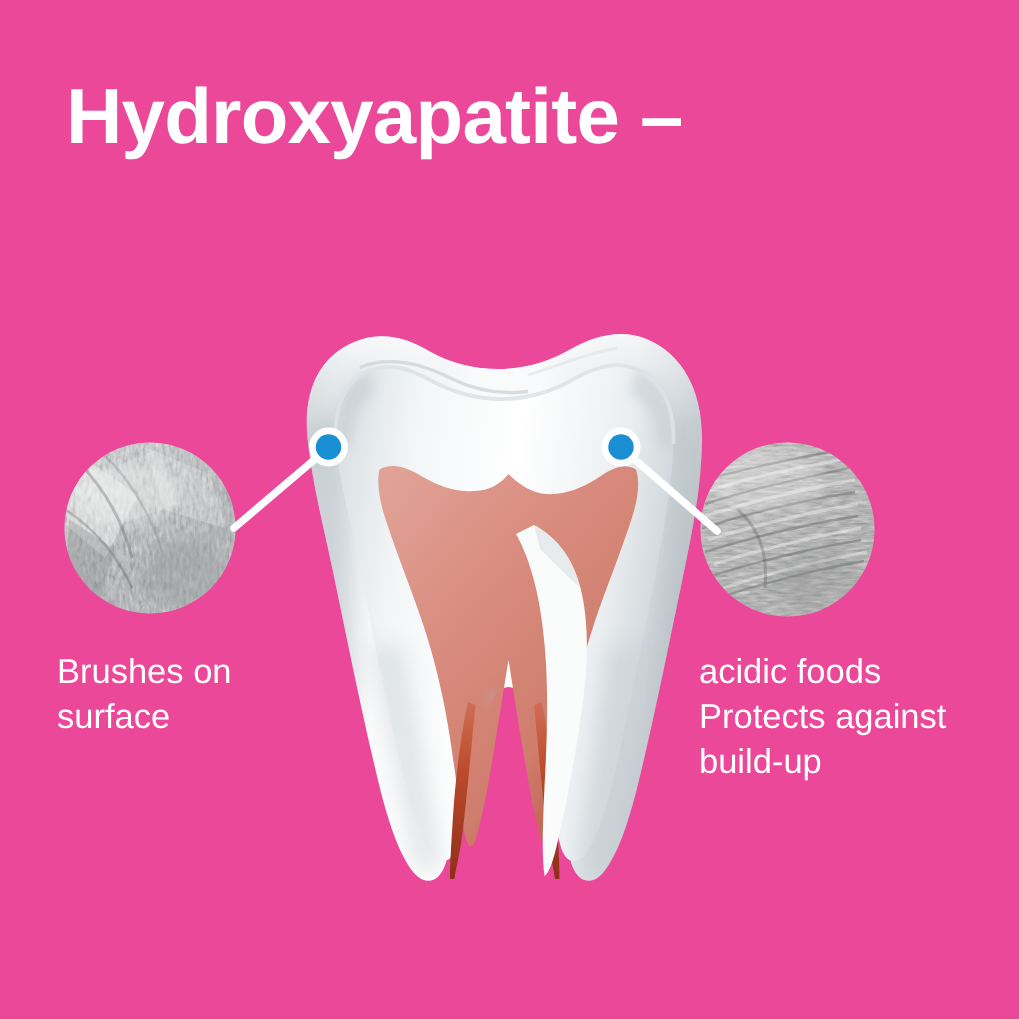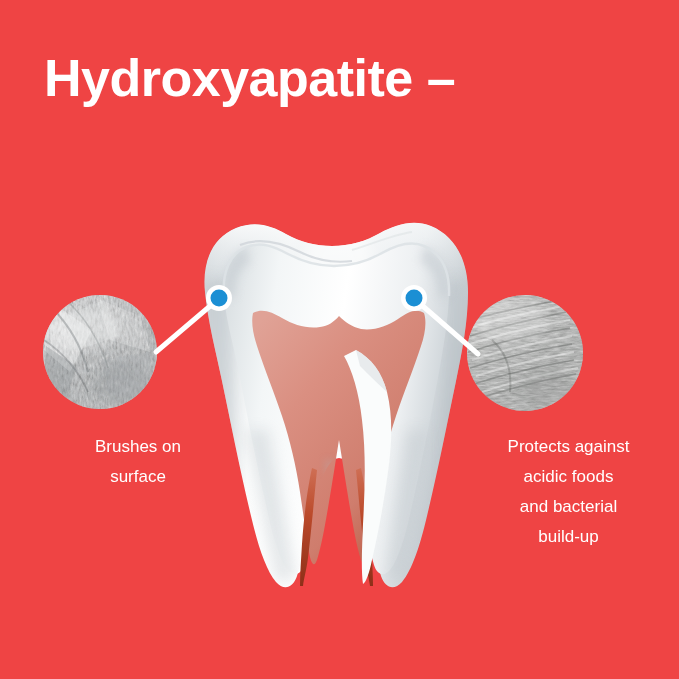--- a/index.html
+++ b/index.html
@@ -45,44 +45,43 @@
     left: 0;
     top: 0;
     width: 679px;
     height: 679px;
   }
 
   
   .caption {
     position: absolute;
     color: #ffffff;
-    font-size: 17px;
+    font-size: 23px;
     line-height: 30px;
     font-weight: normal;
-    text-align: center;
   }
   #caption-left {
     left: 38px;
     top: 432px;
     width: 200px;
   }
   #caption-right {
     left: 466px;
     top: 432px;
     width: 205px;
   }
   .caption-line {
     display: block;
     white-space: nowrap;
   }
 </style>
 </head>
 <body>
 
-<div id="infographic" style="background: #ef4444;">
+<div id="infographic" style="background: #ec4899;">
 
   <svg id="illustration" viewBox="0 0 679 679" xmlns="http://www.w3.org/2000/svg">
     <defs>
 
       <linearGradient id="gEnamel" x1="0" y1="0" x2="1" y2="0.25">
         <stop offset="0" stop-color="#c6ccd0"></stop>
         <stop offset="0.12" stop-color="#dfe4e7"></stop>
         <stop offset="0.32" stop-color="#fbfcfc"></stop>
         <stop offset="0.58" stop-color="#ffffff"></stop>
         <stop offset="0.80" stop-color="#eef1f3"></stop>
@@ -373,19 +372,18 @@
   <div id="title-block">
     <span class="title-line">Hydroxyapatite –</span>
   </div>
 
   <div class="caption" id="caption-left">
     <span class="caption-line">Brushes on</span>
     <span class="caption-line">surface</span>
   </div>
 
   <div class="caption" id="caption-right">
+    <span class="caption-line">acidic foods</span>
     <span class="caption-line">Protects against</span>
-    <span class="caption-line">acidic foods</span>
-    <span class="caption-line">and bacterial</span>
     <span class="caption-line">build-up</span>
   </div>
 
 </div>
 
 </body></html>

